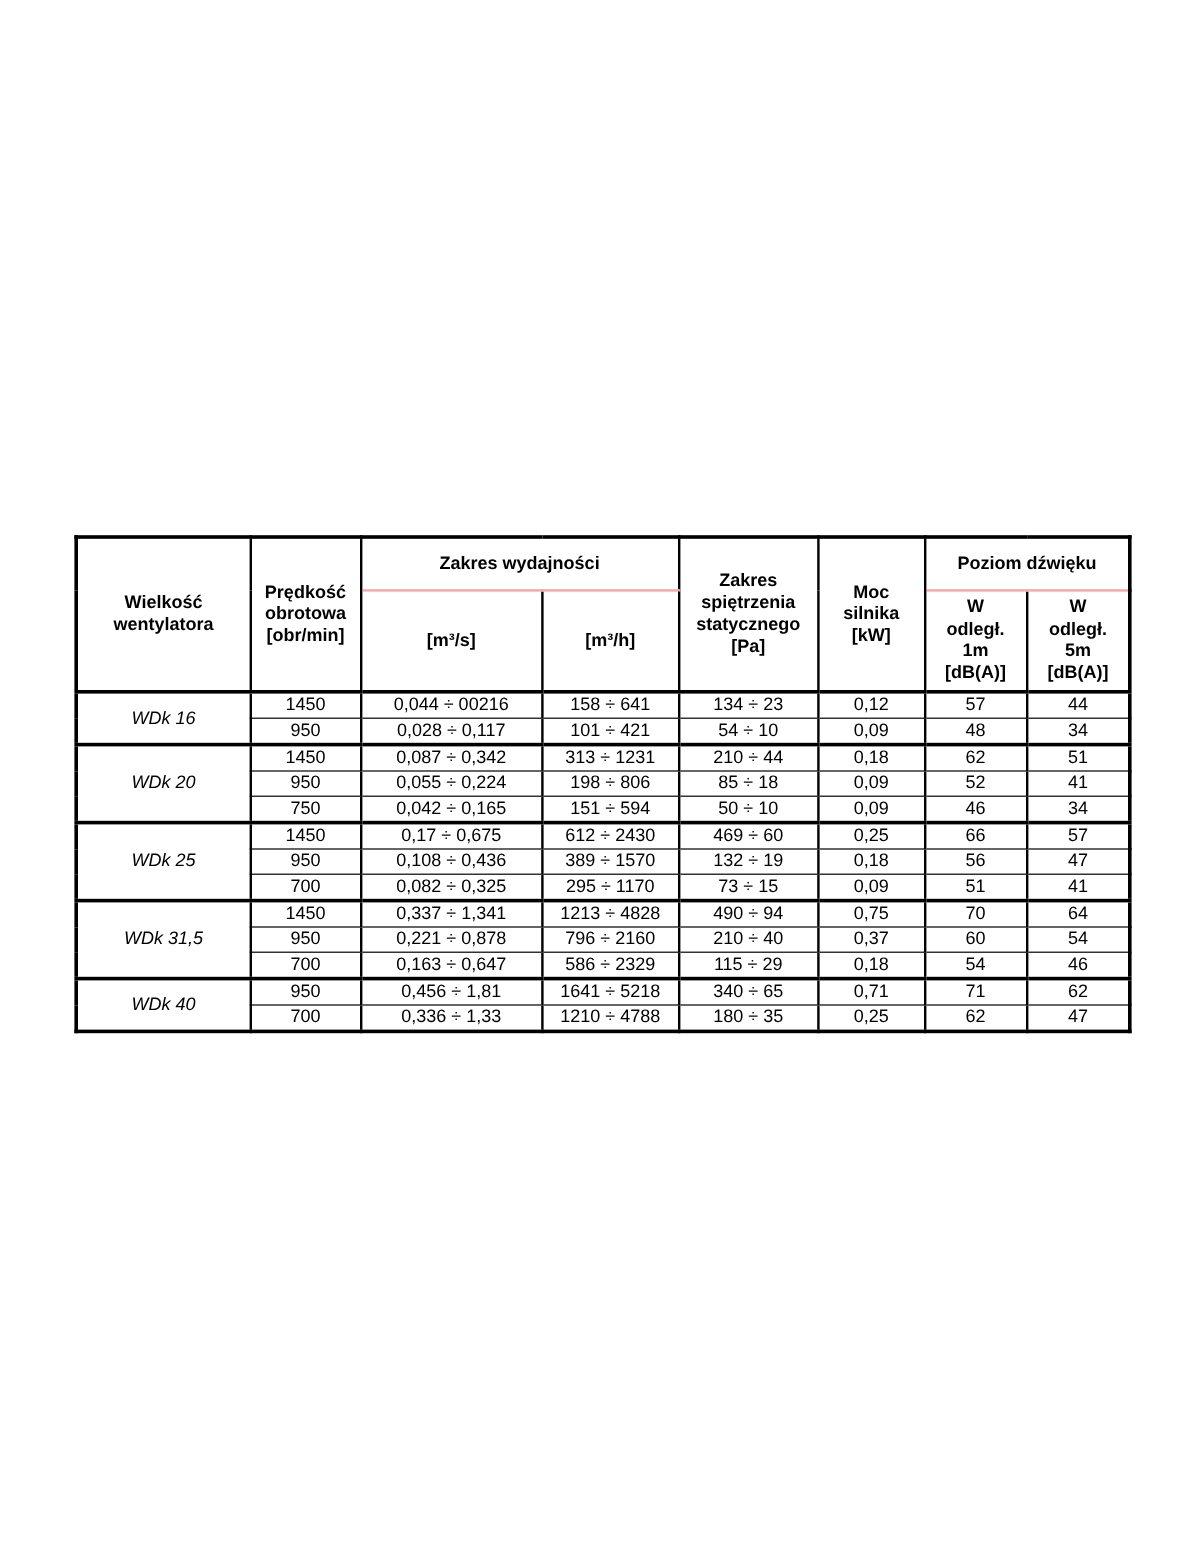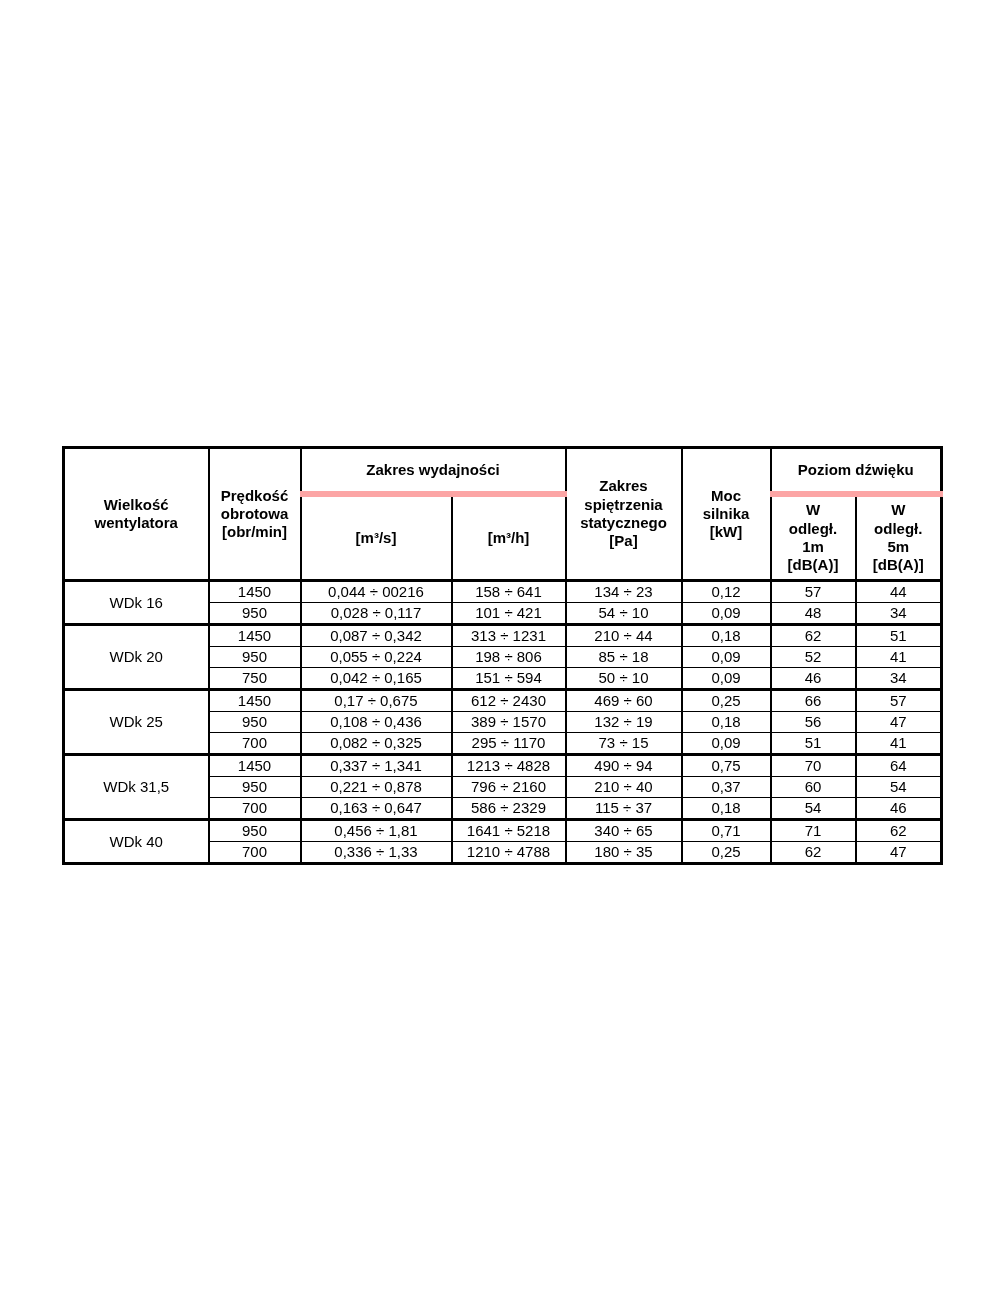--- a/index.html
+++ b/index.html
@@ -38,31 +38,32 @@
     padding: 0 2px;
     font-size: 15px;
     overflow: hidden;
   }
   table.spec th {
     font-weight: bold;
     white-space: pre-line;
     line-height: 1.22;
   }
   
-  tr.hrow1 > th.h-span { height: 42px; border-bottom: 6px solid #fca5a5; }
+  tr.hrow1 > th.h-span { height: 42px; border-bottom: 2px solid #fca5a5; }
   tr.hrow2 > th { height: 82px; }
   thead th { border-bottom-width: 2px; }
   thead tr.hrow2 th, thead th[rowspan] { border-bottom: 3px solid #000000; }
   
   tbody td { height: 20px; line-height: 20px; white-space: nowrap; }
   tbody tr.group-first > td { border-top: 3px solid #000000; }
   td.fan-size {
     text-align: left;
     padding-left: 12px;
     font-size: 15px;
+    font-style: italic;
   }
 </style>
 </head>
 <body>
 
 <div class="page">
   <div class="spec-table-wrap">
     <table class="spec">
       <colgroup>
         <col style="width:145px">
@@ -200,21 +201,21 @@
           <td>796 ÷ 2160</td>
           <td>210 ÷ 40</td>
           <td>0,37</td>
           <td>60</td>
           <td>54</td>
         </tr>
         <tr>
           <td>700</td>
           <td>0,163 ÷ 0,647</td>
           <td>586 ÷ 2329</td>
-          <td>115 ÷ 37</td>
+          <td>115 ÷ 29</td>
           <td>0,18</td>
           <td>54</td>
           <td>46</td>
         </tr>
 
         <tr class="group-first">
           <td class="fan-size" rowspan="2">WDk 40</td>
           <td>950</td>
           <td>0,456 ÷ 1,81</td>
           <td>1641 ÷ 5218</td>

